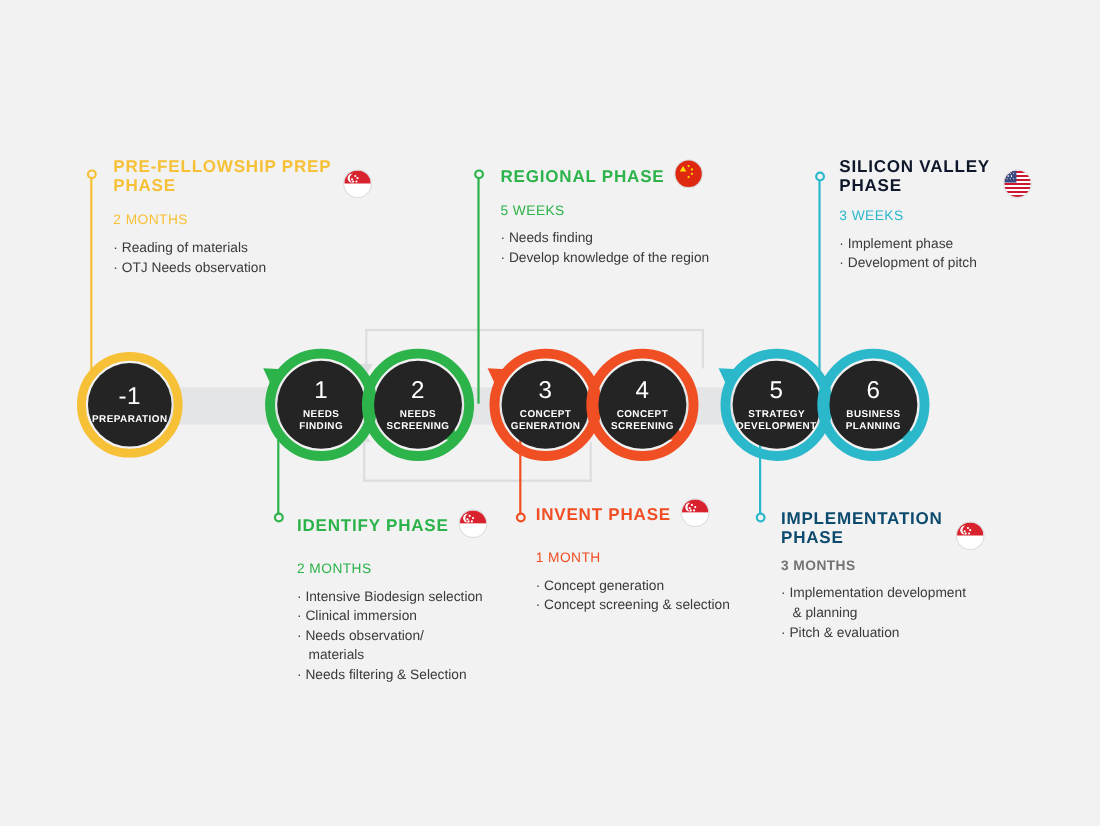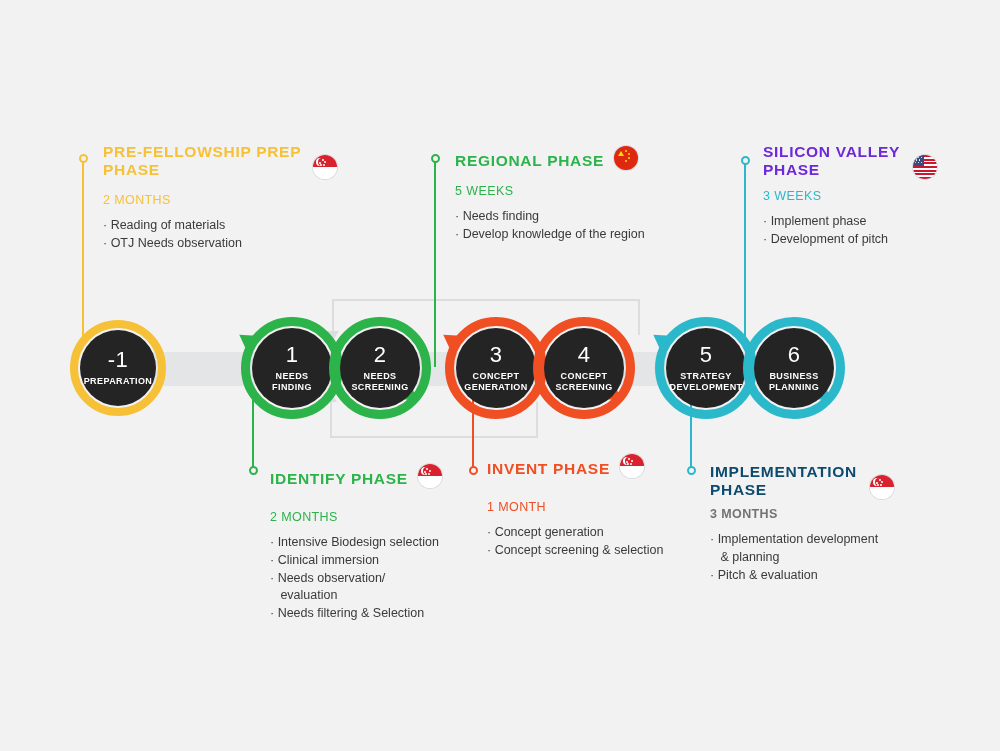--- a/index.html
+++ b/index.html
@@ -184,21 +184,21 @@
     </div>
     <p class="dur" style="color:#2cb34a;">5 WEEKS</p>
     <ul class="bullets">
       <li>· Needs finding</li>
       <li>· Develop knowledge of the region</li>
     </ul>
   </div>
 
   <div class="block" style="left:763px;top:143px;width:230px;">
     <div class="head-row">
-      <h3 style="color:#6d28d9;width:140px;">SILICON VALLEY PHASE</h3>
+      <h3 style="color:#0f172a;width:140px;">SILICON VALLEY PHASE</h3>
       <div class="flag us">
         <div class="stripes"></div>
         <div class="canton">
           <i style="left:1.5px;top:1.5px;"></i>
             <i style="left:4.5px;top:1.5px;"></i>
           <i style="left:7.5px;top:1.5px;"></i>
             <i style="left:3px;top:4px;"></i>
           <i style="left:6px;top:4px;"></i>
             <i style="left:1.5px;top:6.5px;"></i>
           <i style="left:4.5px;top:6.5px;"></i>
@@ -226,21 +226,21 @@
         <div class="st" style="left:10px;top:9px;"></div>
         <div class="st" style="left:7px;top:9px;"></div>
         <div class="st" style="left:6px;top:6.5px;"></div>
       </div>
     </div>
     <p class="dur" style="color:#2cb34a;margin-top:22px;">2 MONTHS</p>
     <ul class="bullets">
       <li>· Intensive Biodesign selection</li>
       <li>· Clinical immersion</li>
       <li>· Needs observation/</li>
-      <li>   evaluation</li>
+      <li>   materials</li>
       <li>· Needs filtering &amp; Selection</li>
     </ul>
   </div>
 
   <div class="block" style="left:487px;top:453px;width:250px;">
     <div class="head-row">
       <h3 style="color:#f04e23;">INVENT PHASE</h3>
       <div class="flag sg">
         <div class="top"></div>
           <div class="bot"></div>

